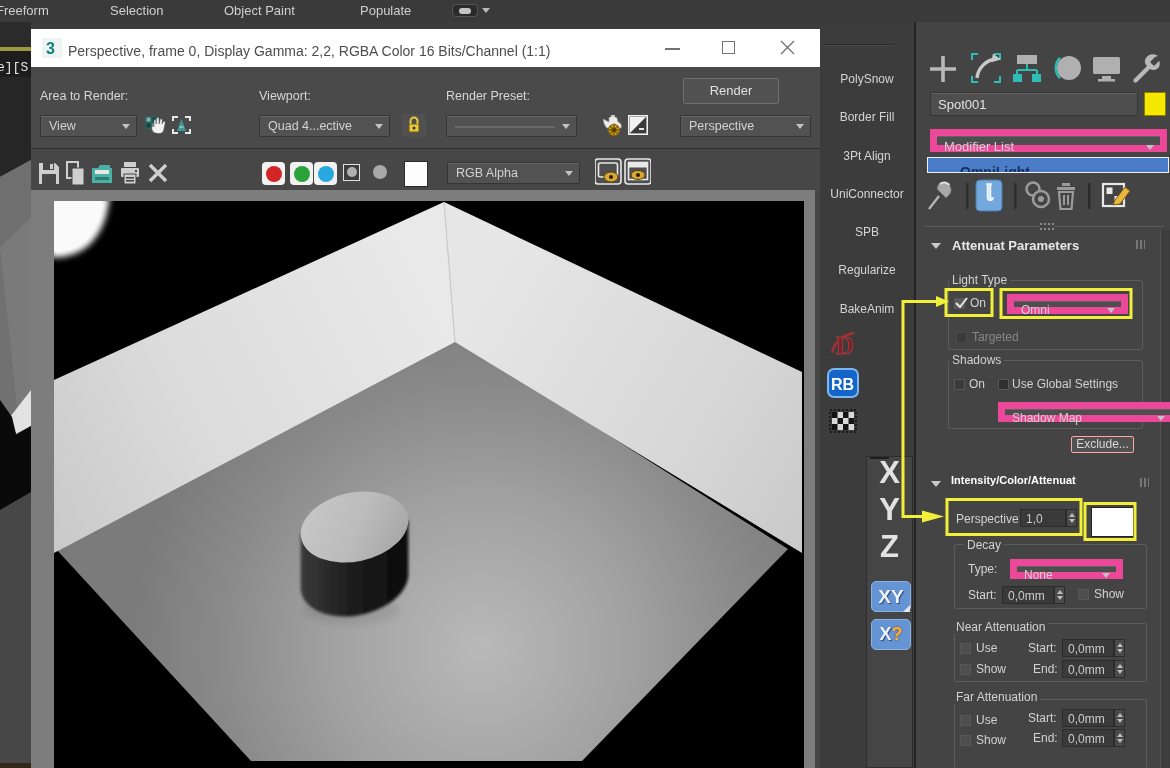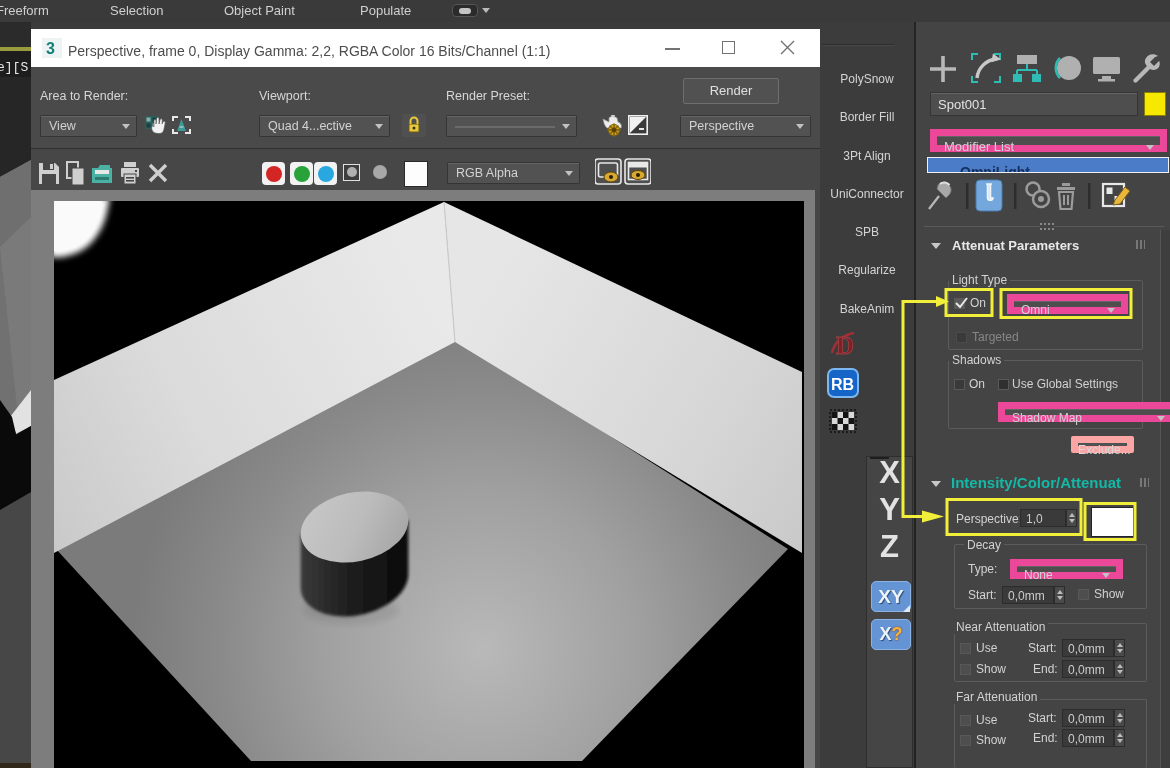--- a/index.html
+++ b/index.html
@@ -211,24 +211,24 @@
     <span class="grouplab" style="left:33px;top:331px;">Shadows</span>
     <span class="cb" style="left:38px;top:357px;"></span>
     <span class="lab" style="left:53px;top:355px;">On</span>
     <span class="cb" style="left:82px;top:357px;background:#303030;"></span>
     <span class="lab" style="left:96px;top:355px;">Use Global Settings</span>
     <div class="abs pdd" style="left:38px;top:380px;width:180px;margin-left:44px;">
         <span class="ddt">Shadow Map</span>
         <span class="ddar"></span>
       </div>
 
-    <div class="abs" style="left:155px;top:414px;width:63px;height:17px;background:#515151;border:7px solid #fca5a5;border-radius:2px;text-align:center;font-size:12px;color:#d8d8d8;line-height:15px;">Exclude...</div>
+    <div class="abs" style="left:155px;top:414px;width:63px;height:17px;background:#515151;border:1px solid #fca5a5;border-radius:2px;text-align:center;font-size:12px;color:#d8d8d8;line-height:15px;">Exclude...</div>
 
     <div class="abs" style="left:15px;top:459px;width:0;height:0;border-left:5px solid transparent;border-right:5px solid transparent;border-top:6px solid #c8c8c8;"></div>
-    <span class="abs" style="left:35px;top:452px;font-size:15px;font-weight:bold;color:#14b8a6;">Intensity/Color/Attenuat</span>
+    <span class="abs" style="left:35px;top:452px;font-size:11px;font-weight:bold;color:#ffffff;">Intensity/Color/Attenuat</span>
     <span class="abs" style="left:224px;top:456px;width:9px;height:9px;background:repeating-linear-gradient(90deg,#777 0 2px,transparent 2px 4px);"></span>
     <span class="lab" style="left:40px;top:490px;">Perspective:</span>
     <div class="spin" style="left:104px;top:487px;width:46px;">
         <span>1,0</span>
       </div>
     <div class="spar" style="left:150px;top:487px;"></div>
     <div class="abs" style="left:175px;top:485px;width:43px;height:30px;background:#ffffff;border:1px solid #222;"></div>
 
     <div class="gbox" style="left:38px;top:522px;width:193px;height:65px;"></div>
     <span class="grouplab" style="left:37px;top:516px;margin-left:11px;">Decay</span>

